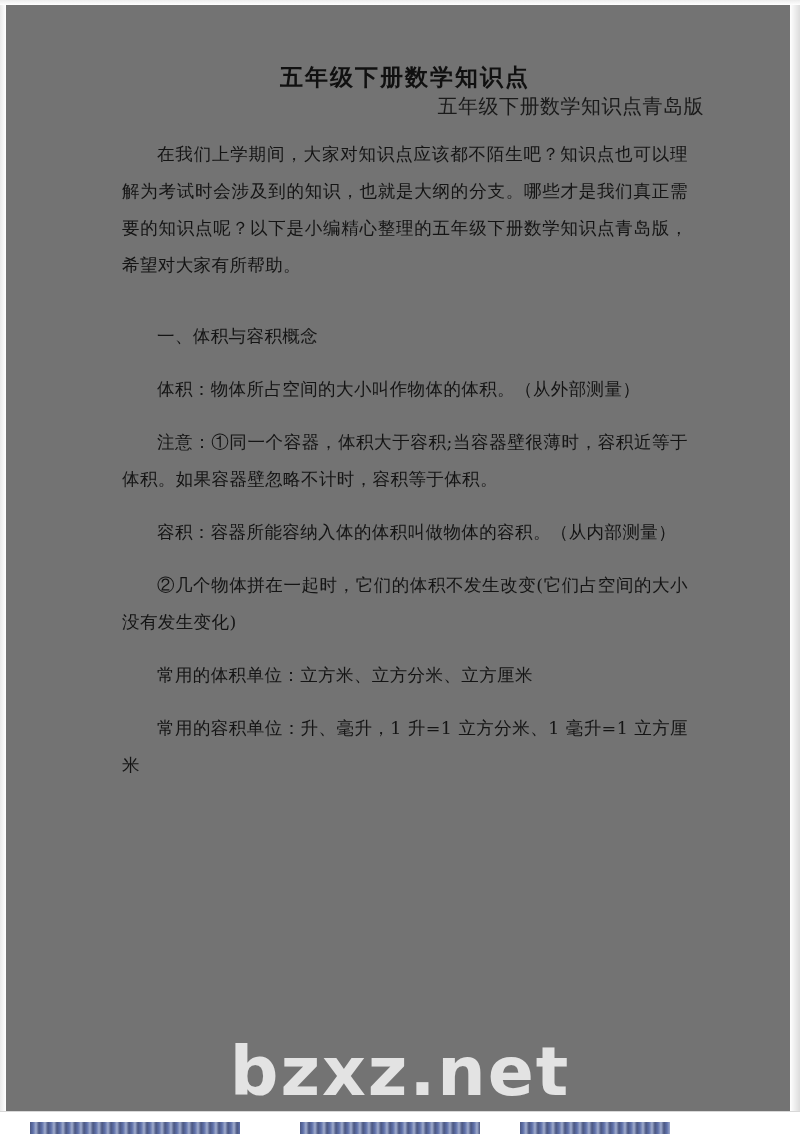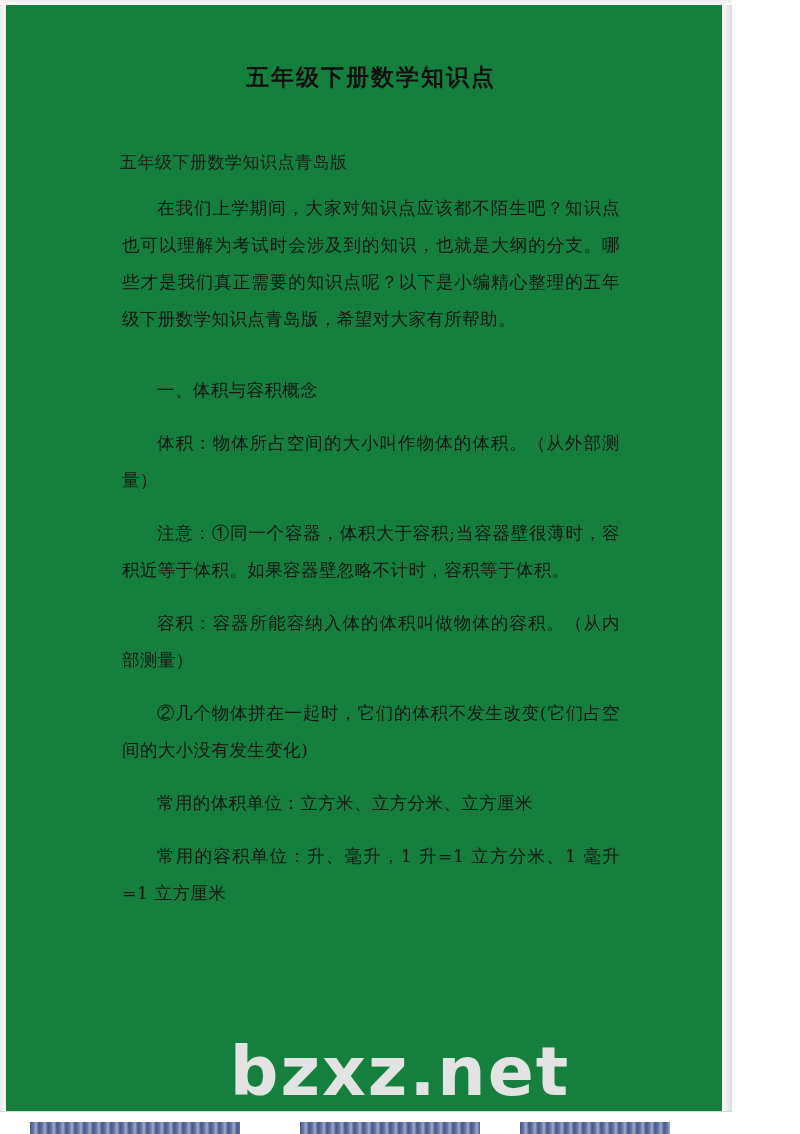--- a/index.html
+++ b/index.html
@@ -8,23 +8,23 @@
   }
   body {
     width: 800px;
     height: 1134px;
     background: #ffffff;
     font-family: "DejaVu Serif", "Liberation Serif", serif;
     overflow: hidden;
   }
   .page {
     position: relative;
-    width: 732px;
+    width: 800px;
     height: 1134px;
-    background: #15803d;
+    background: #737373;
     box-sizing: border-box;
     overflow: hidden;
   }
   
   .page-edge-left {
     position: absolute;
     left: 0; top: 0;
     width: 6px; height: 1134px;
     background: linear-gradient(to right, #e9e9e9, #ffffff);
   }
@@ -51,25 +51,25 @@
     margin-top: 62px;
     text-align: center;
     font-size: 23px;
     font-weight: bold;
     letter-spacing: 2px;
     color: #101010;
     font-family: "DejaVu Serif", "Liberation Serif", serif;
   }
 
   .subtitle {
-    margin-top: 58px;
     margin-left: 14px;
-    font-size: 17px;
+    font-size: 20px;
     color: #1a1a1a;
     letter-spacing: 0.5px;
+    text-align: right;
   }
 
   p.para {
     margin: 16px;
     font-size: 17.5px;
     line-height: 37px;
     color: #141414;
     text-align: justify;
     letter-spacing: 0.4px;
   }

